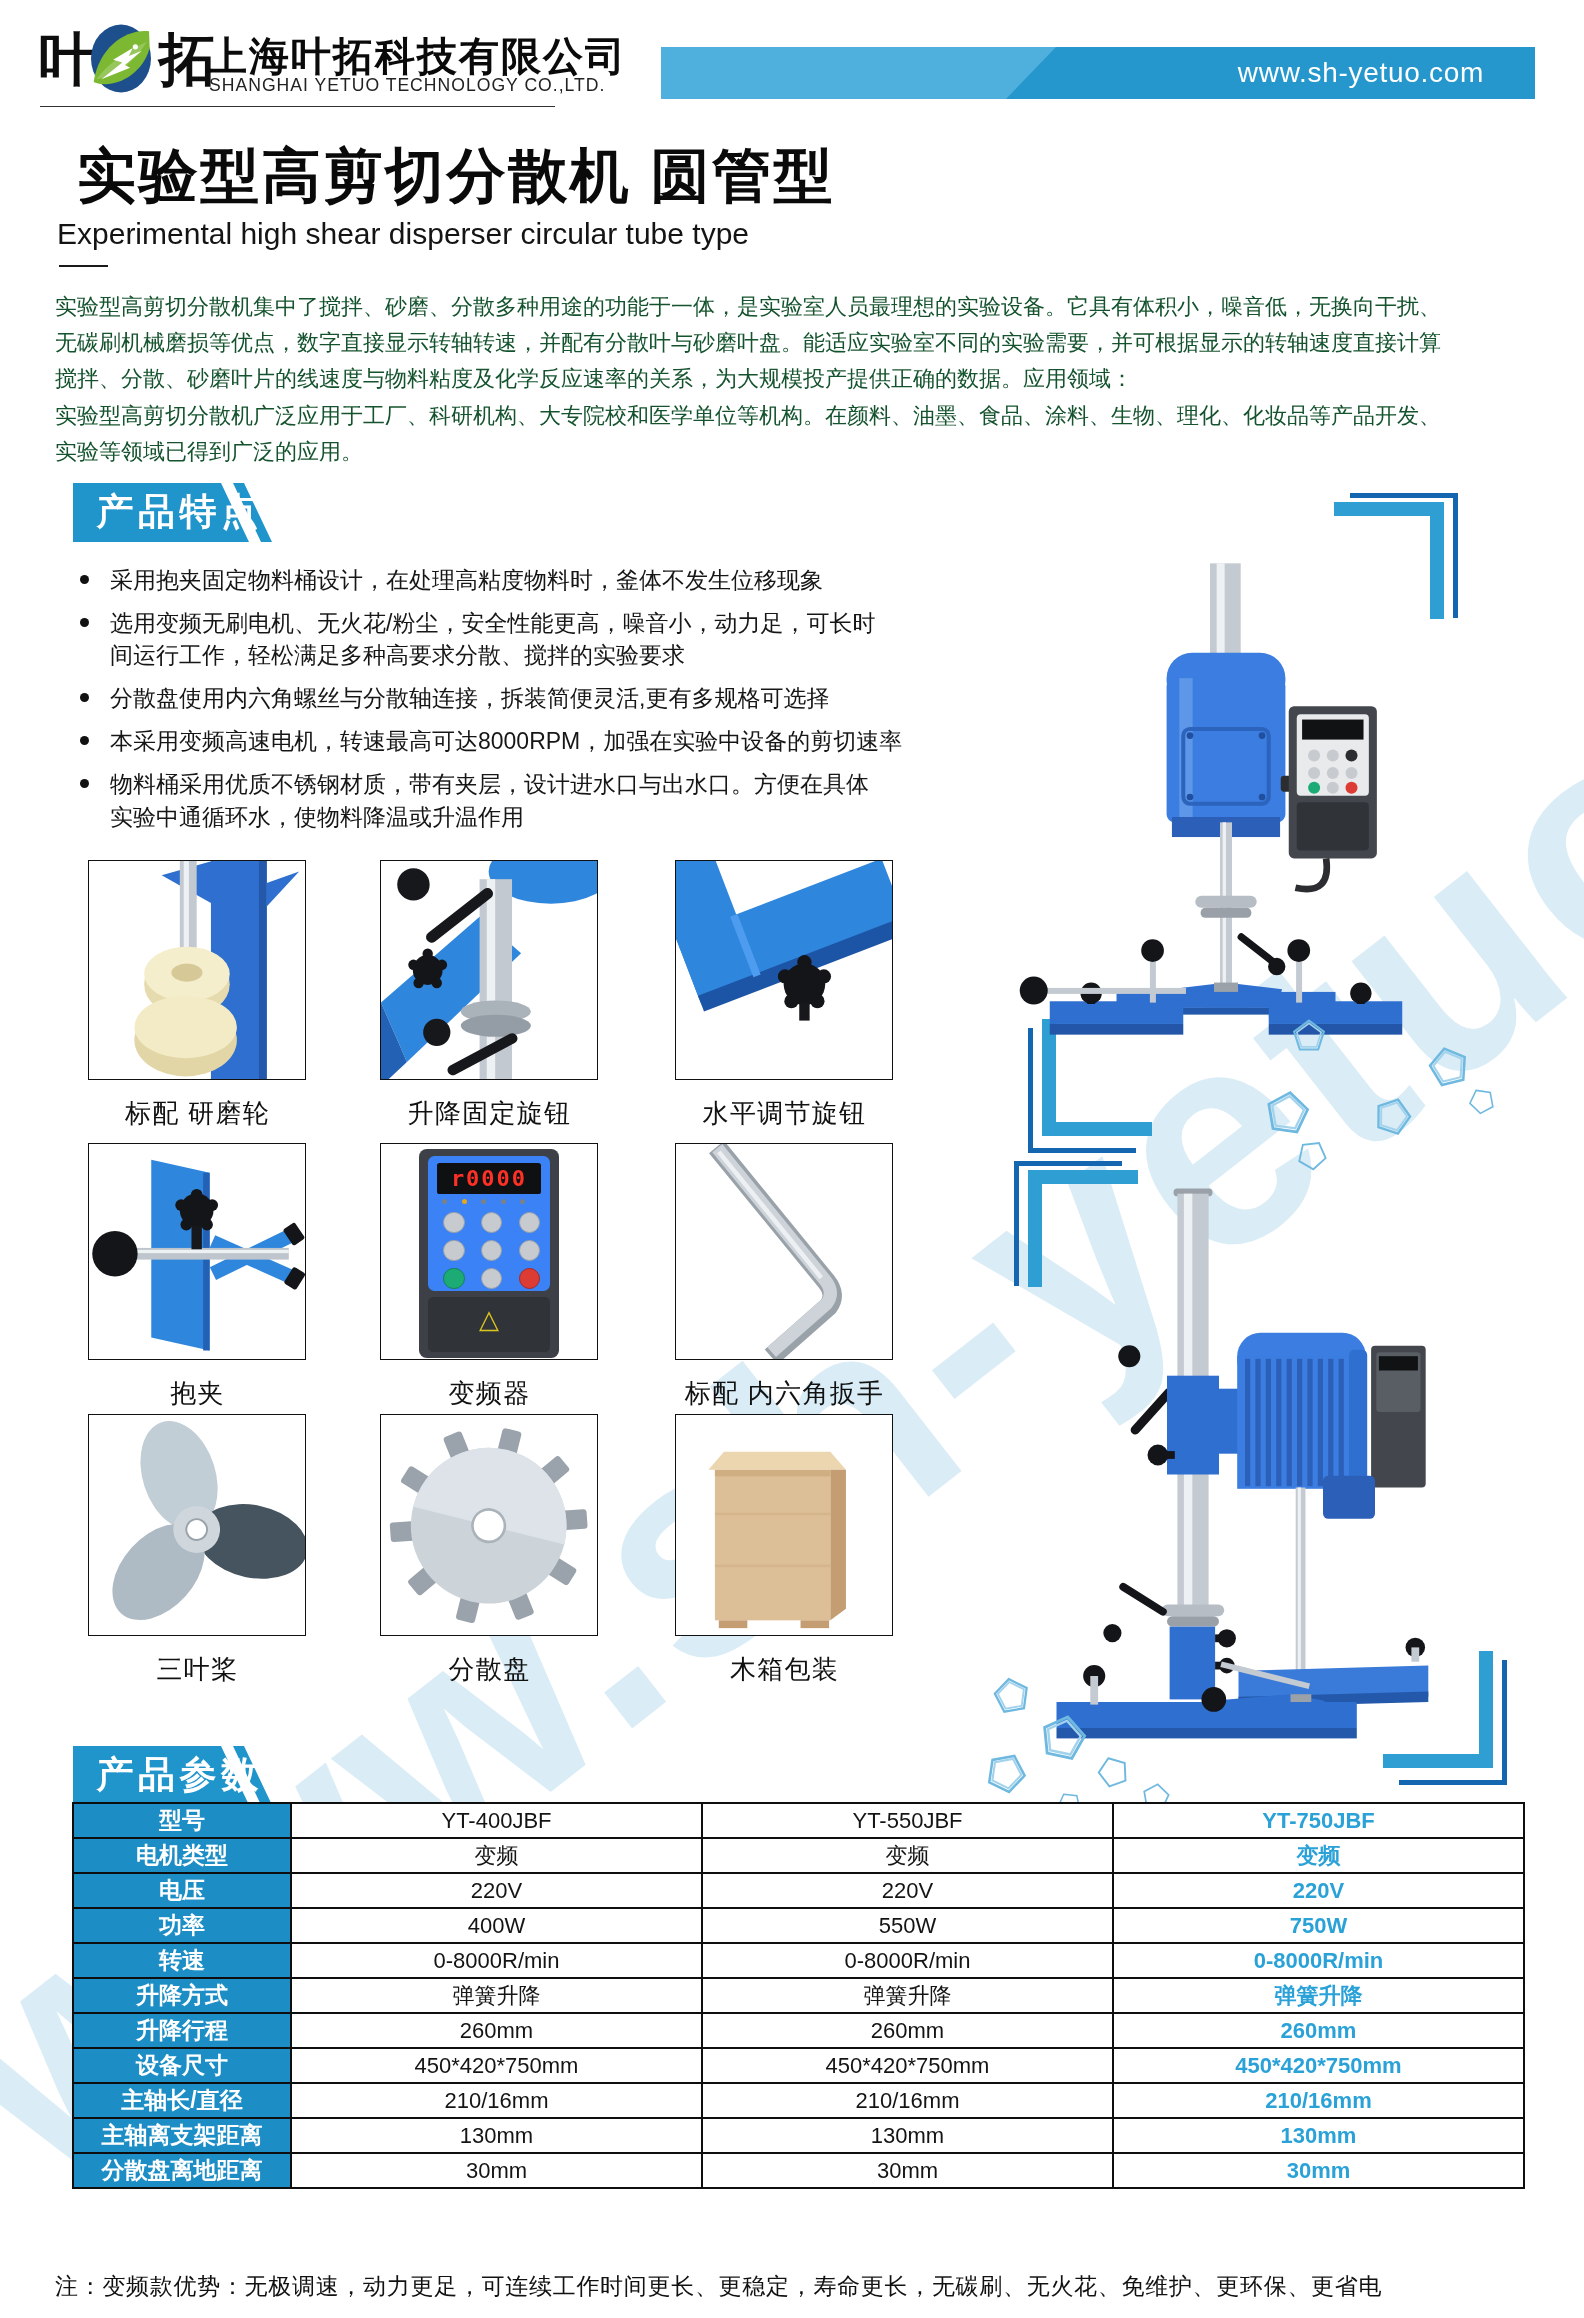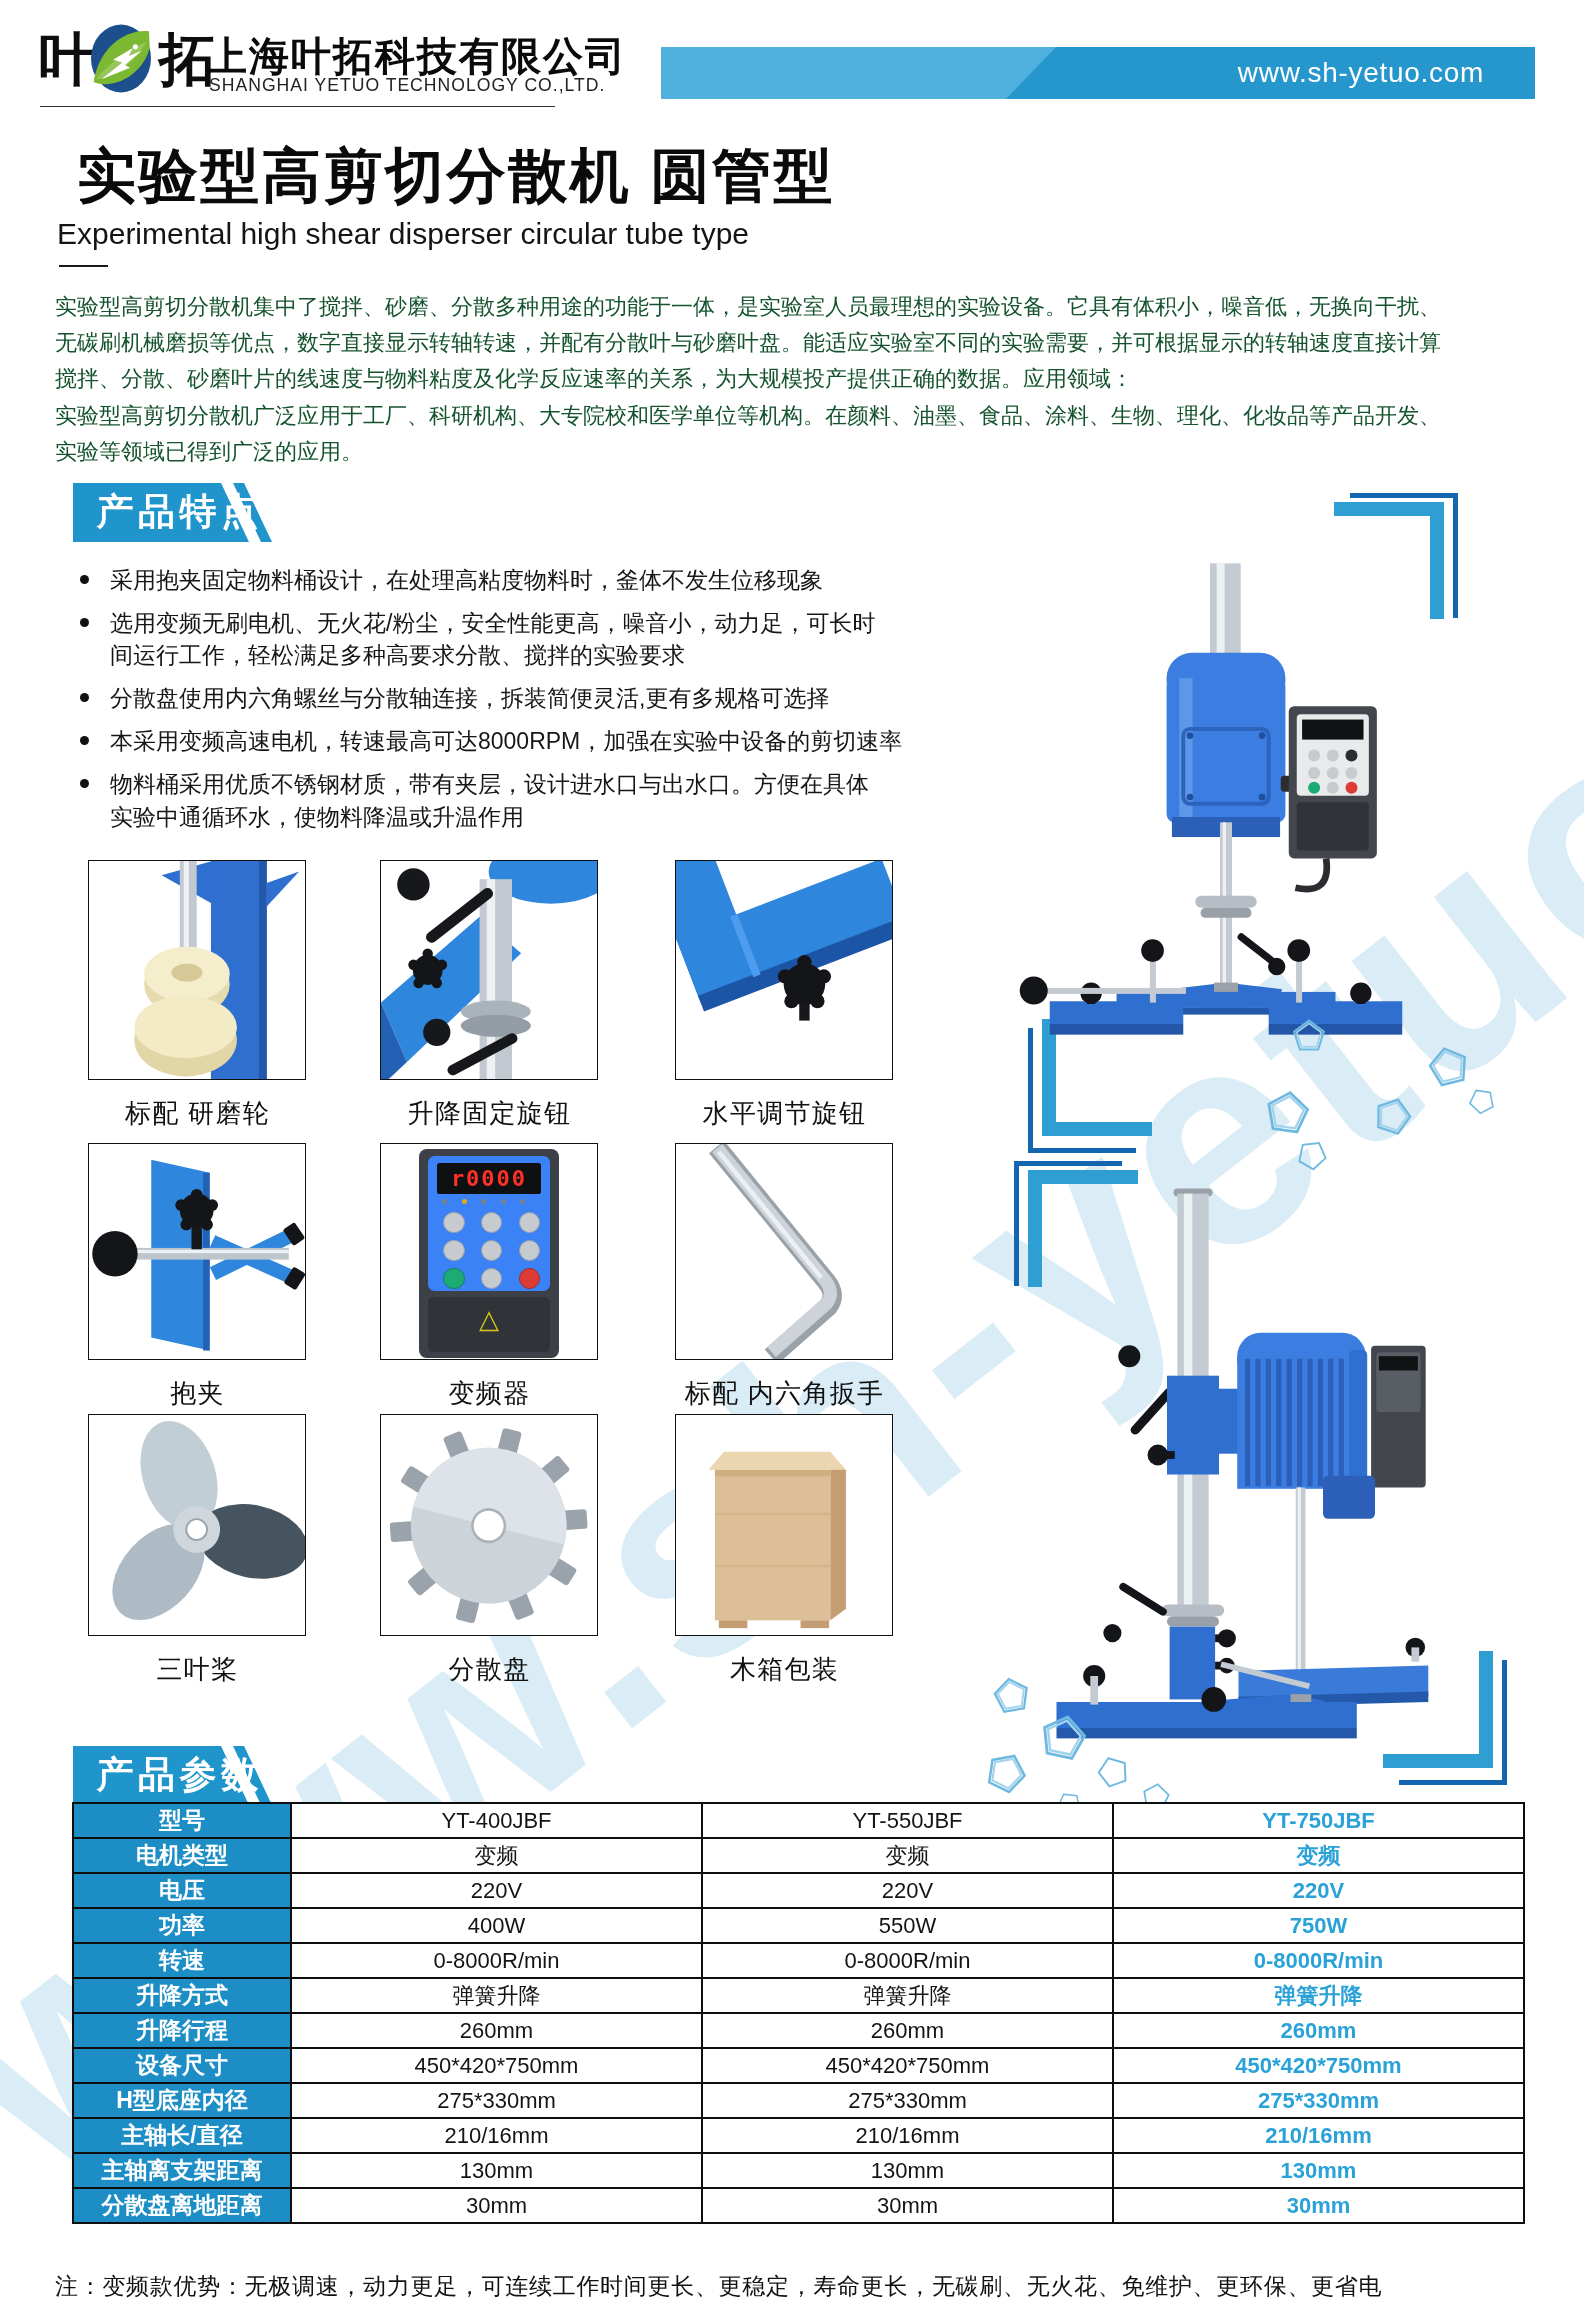--- a/index.html
+++ b/index.html
@@ -629,26 +629,20 @@
           <td>260mm</td>
           <td class="hi">260mm</td>
         </tr>
     <tr>
           <td class="lab">设备尺寸</td>
           <td>450*420*750mm</td>
           <td>450*420*750mm</td>
           <td class="hi">450*420*750mm</td>
         </tr>
     <tr>
-          <td class="lab">H型底座内径</td>
-          <td>275*330mm</td>
-          <td>275*330mm</td>
-          <td class="hi">275*330mm</td>
-        </tr>
-    <tr>
           <td class="lab">主轴长/直径</td>
           <td>210/16mm</td>
           <td>210/16mm</td>
           <td class="hi">210/16mm</td>
         </tr>
     <tr>
           <td class="lab">主轴离支架距离</td>
           <td>130mm</td>
           <td>130mm</td>
           <td class="hi">130mm</td>

